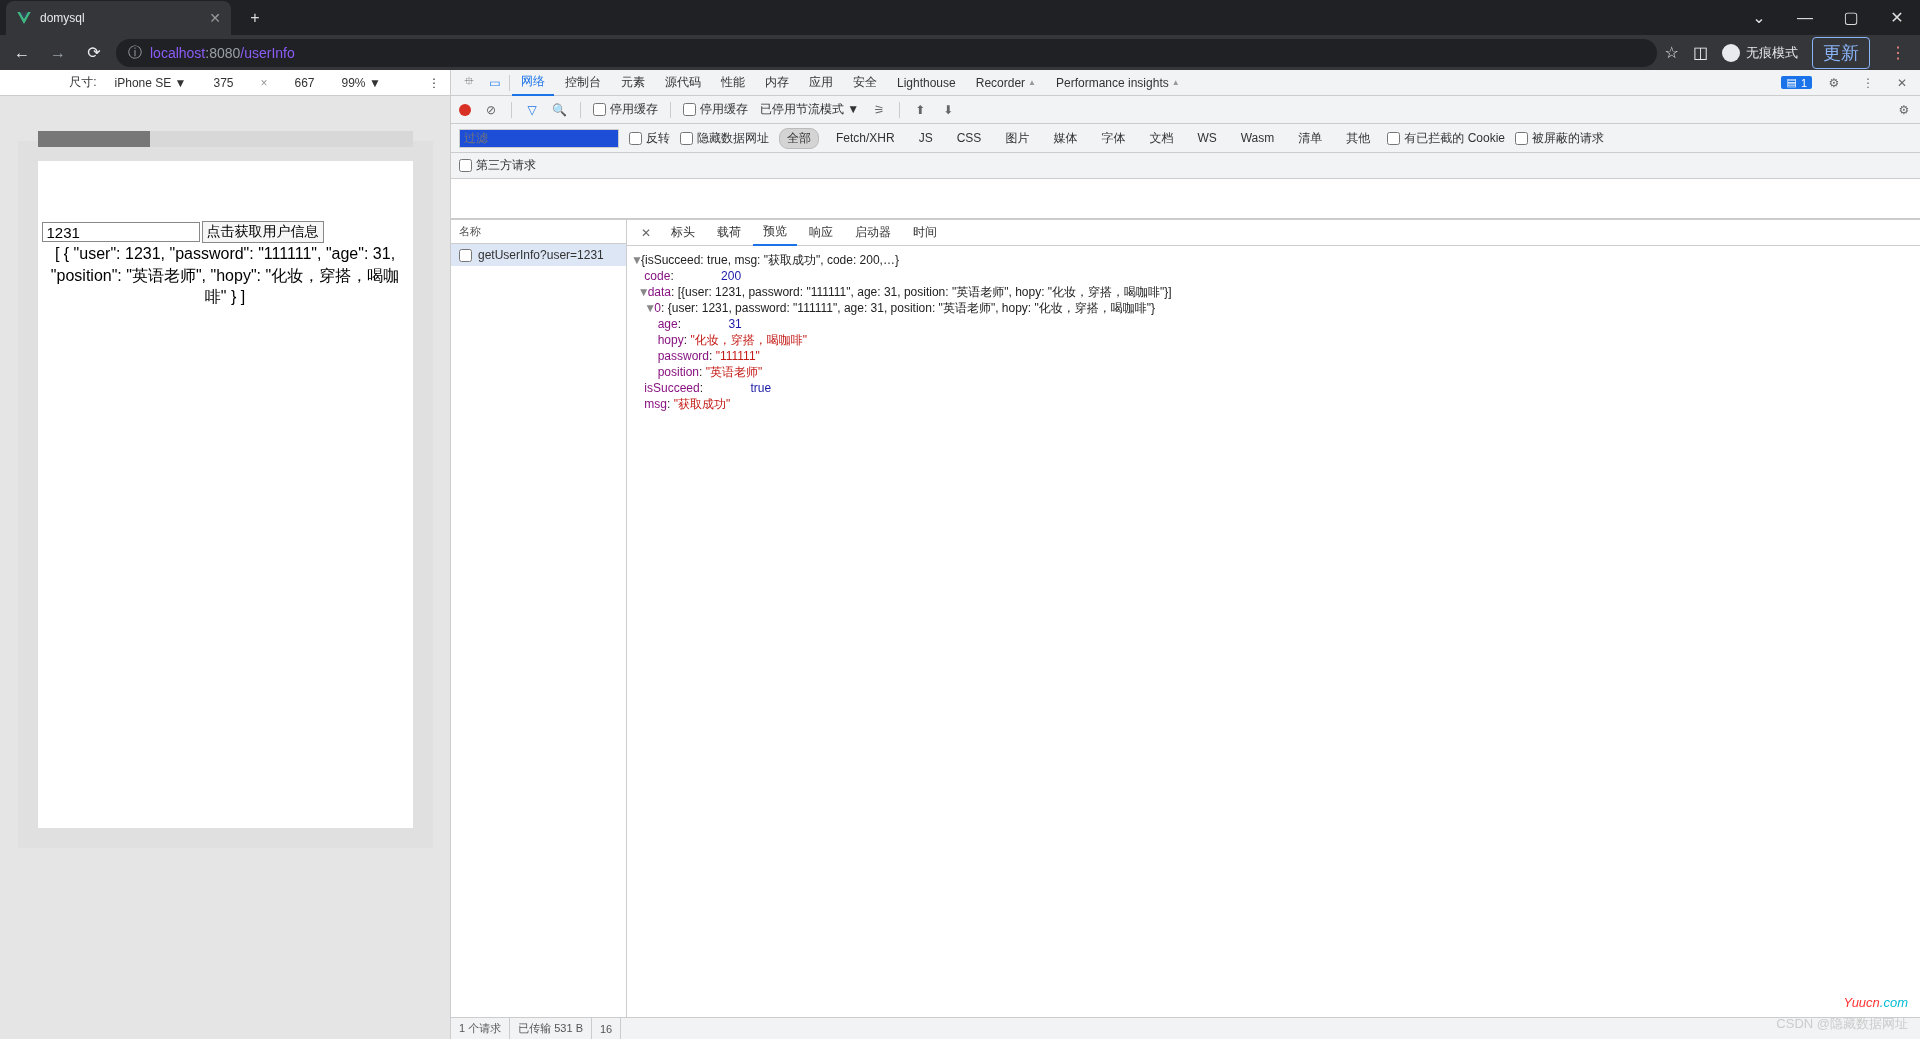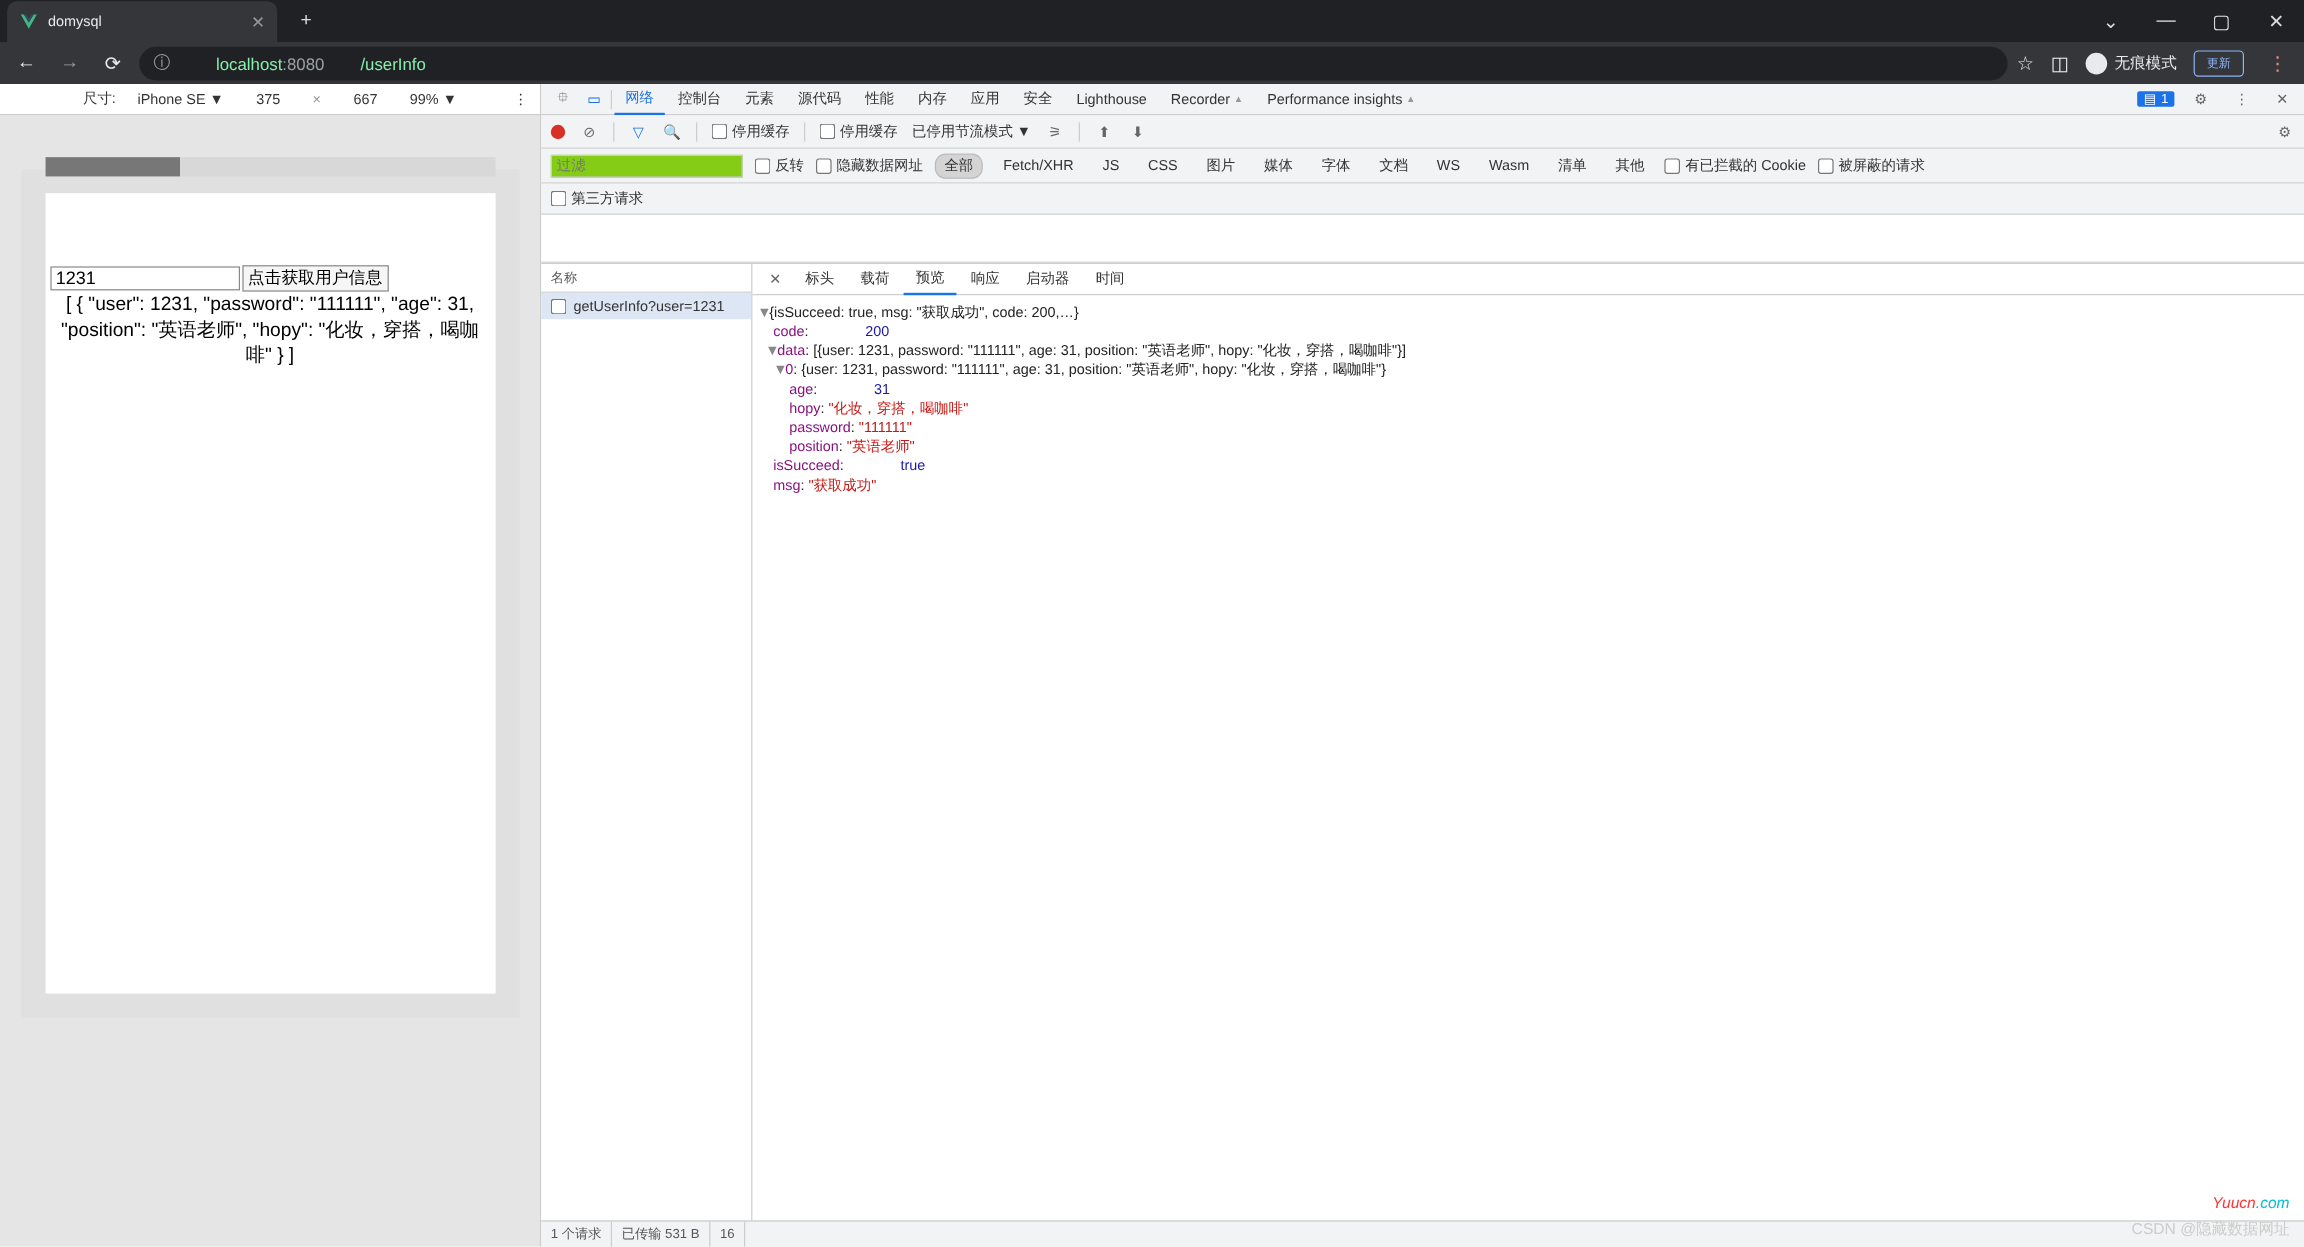--- a/index.html
+++ b/index.html
@@ -10,26 +10,26 @@
 .tab-title { flex:1; }
 .tab-close { color:#999; cursor:pointer; font-size:14px; }
 .newtab { color:#ddd; font-size:16px; margin-left:10px; cursor:pointer; width:28px; height:28px; display:flex; align-items:center; justify-content:center; }
 .wincontrols { margin-left:auto; display:flex; color:#ddd; }
 .wincontrols div { width:46px; height:35px; display:flex; align-items:center; justify-content:center; cursor:pointer; }
 .addrbar { height:35px; background:#35363a; display:flex; align-items:center; padding:0 8px; gap:8px; }
 .navbtn { width:28px; height:28px; display:flex; align-items:center; justify-content:center; color:#9aa0a6; cursor:pointer; border-radius:50%; }
 .navbtn.enabled { color:#e8eaed; }
 .urlbar { flex:1; height:28px; background:#202124; border-radius:14px; display:flex; align-items:center; padding:0 12px; color:#e8eaed; font-size:14px; }
 .urlbar .info-icon { color:#9aa0a6; margin-right:8px; }
-.urlbar .host { color:#86efac;margin-left:30px; }
+.urlbar .host { color:#8b5cf6; }
 .urlbar .path { color:#9aa0a6; }
 .right-icons { display:flex; align-items:center; gap:14px; color:#e8eaed; }
 .incog-badge { display:flex; align-items:center; gap:6px; font-size:13px; }
 .incog-icon { width:18px; height:18px; background:#e8eaed; border-radius:50%; }
-.update-btn { border:1px solid #8ab4f8; color:#8ab4f8; padding:3px 10px; border-radius:4px; font-size:10px; cursor:pointer; }
+.update-btn { border:1px solid #8ab4f8; color:#8ab4f8; padding:3px 10px; border-radius:4px; font-size:18px; cursor:pointer; }
 .dots-menu { color:#f28b82; cursor:pointer; padding:0 6px; }
 
 .content { display:flex; height:calc(100% - 70px); }
 
 .device-area { width:450px; display:flex; flex-direction:column; background:#fff; }
 .device-toolbar { height:26px; border-bottom:1px solid #ccc; display:flex; align-items:center; justify-content:center; gap:18px; font-size:12px; color:#333; position:relative; }
 .device-toolbar .dots { position:absolute; right:10px; cursor:pointer; }
 .dimsep { color:#999; }
 .diminput { width:38px; background:transparent; border:none; text-align:center; font-size:12px; color:#333; }
 .dev-select { cursor:pointer; }
@@ -55,21 +55,21 @@
 
 .net-toolbar { height:28px; background:#f1f3f4; border-bottom:1px solid #ccc; display:flex; align-items:center; padding:0 8px; gap:12px; }
 .rec-dot { width:12px; height:12px; border-radius:50%; background:#d93025; cursor:pointer; }
 .tb-icon { color:#666; cursor:pointer; width:16px; text-align:center; }
 .tb-icon.blue { color:#1a73e8; }
 .tb-sep { width:1px; height:16px; background:#ccc; }
 .chk { display:flex; align-items:center; gap:4px; }
 .chk input { margin:0; }
 
 .filter-bar { height:29px; background:#f1f3f4; border-bottom:1px solid #ccc; display:flex; align-items:center; padding:0 8px; gap:10px; }
-.filter-input { width:160px; height:19px; border:1px solid #ccc; background:#84cc16; font-size:12px; padding:0 4px; }
+.filter-input { width:160px; height:19px; border:1px solid #ccc; background:#1d4ed8; font-size:12px; padding:0 4px; }
 .pill { padding:1px 7px; border-radius:9px; cursor:pointer; font-size:12px; }
 .pill.active { background:#d4d4d4; border:1px solid #bbb; }
 .filter-bar2 { height:26px; background:#f1f3f4; border-bottom:1px solid #ccc; display:flex; align-items:center; padding:0 8px; }
 
 .timeline { height:36px; background:#fff; border-bottom:1px solid #ccc; position:relative; }
 .tl-ticks { display:flex; height:18px; border-bottom:1px solid #eee; font-size:10px; color:#666; }
 .tl-tick { flex:1; border-left:1px solid #eee; padding-left:2px; text-align:right; padding-right:4px; }
 .tl-bar { height:8px; margin:4px 2px 0 2px; position:relative; }
 .tl-slice { position:absolute; height:100%; }
 

